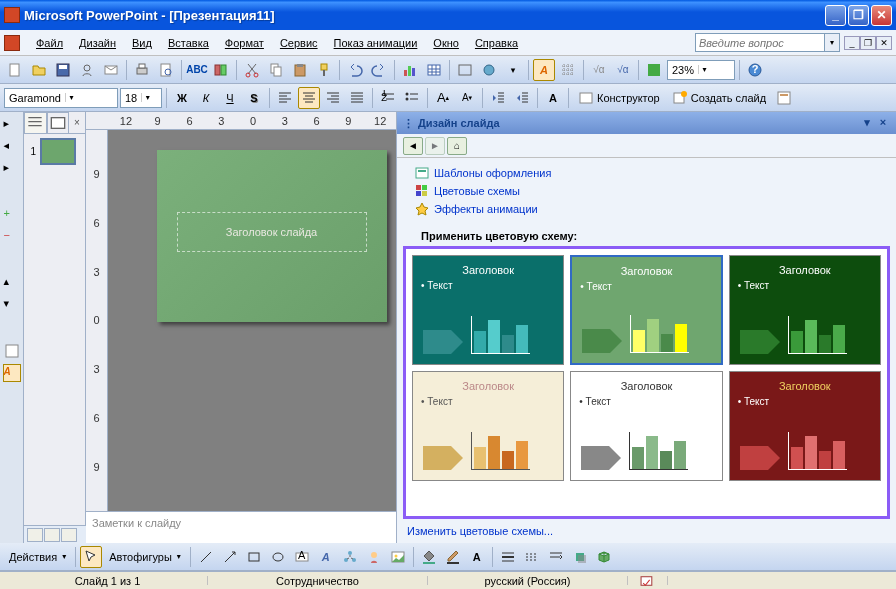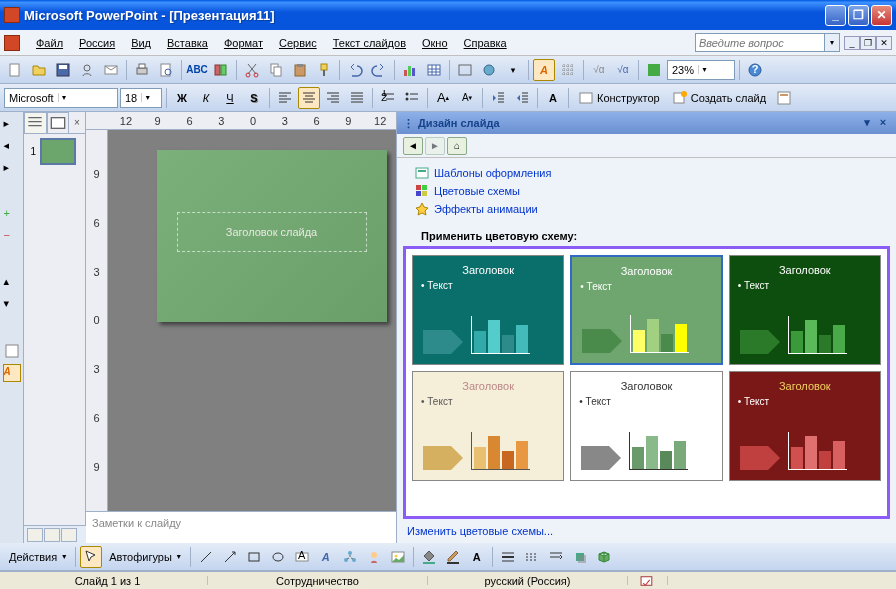--- a/index.html
+++ b/index.html
@@ -85,26 +85,26 @@
   <div class="win-btns">
     <div class="win-btn">_</div>
     <div class="win-btn">❐</div>
     <div class="win-btn close">✕</div>
   </div>
 </div>
 
 <div class="menubar">
   <div class="mdi-icon"></div>
   <div class="menu-item"><u>Файл</u></div>
-  <div class="menu-item"><u>Россия</u></div>
+  <div class="menu-item"><u>Дизайн</u></div>
   <div class="menu-item"><u>Вид</u></div>
   <div class="menu-item"><u>Вставка</u></div>
   <div class="menu-item"><u>Формат</u></div>
   <div class="menu-item"><u>Сервис</u></div>
-  <div class="menu-item"><u>Текст слайдов</u></div>
+  <div class="menu-item"><u>Показ анимации</u></div>
   <div class="menu-item"><u>Окно</u></div>
   <div class="menu-item"><u>Справка</u></div>
   <div class="helpbox">
     <input placeholder="Введите вопрос" style="">
     <div class="helpbox-dd">▾</div>
   </div>
   <div class="mdi-btns">
     <div class="mdi-btn">_</div>
     <div class="mdi-btn">❐</div>
     <div class="mdi-btn">✕</div>
@@ -260,21 +260,21 @@
   <div class="tb-btn">
       <svg viewBox="0 0 16 16">
         <circle cx="8" cy="8" r="6" fill="#4a8ad4" stroke="#2a5a9a"></circle>
         <text x="8" y="11" text-anchor="middle" fill="#fff" font-size="9" font-weight="bold">?</text>
       </svg>
     </div>
 </div>
 
 <div class="toolbar">
   <div class="tb-combo" style="width:114px">
-      <span>Microsoft</span>
+      <span>Garamond</span>
       <span class="tb-combo-dd">▾</span>
     </div>
   <div class="tb-combo" style="width:42px">
       <span>18</span>
       <span class="tb-combo-dd">▾</span>
     </div>
   <div class="tb-sep"></div>
   <div class="tb-btn">
       <b>Ж</b>
     </div>

